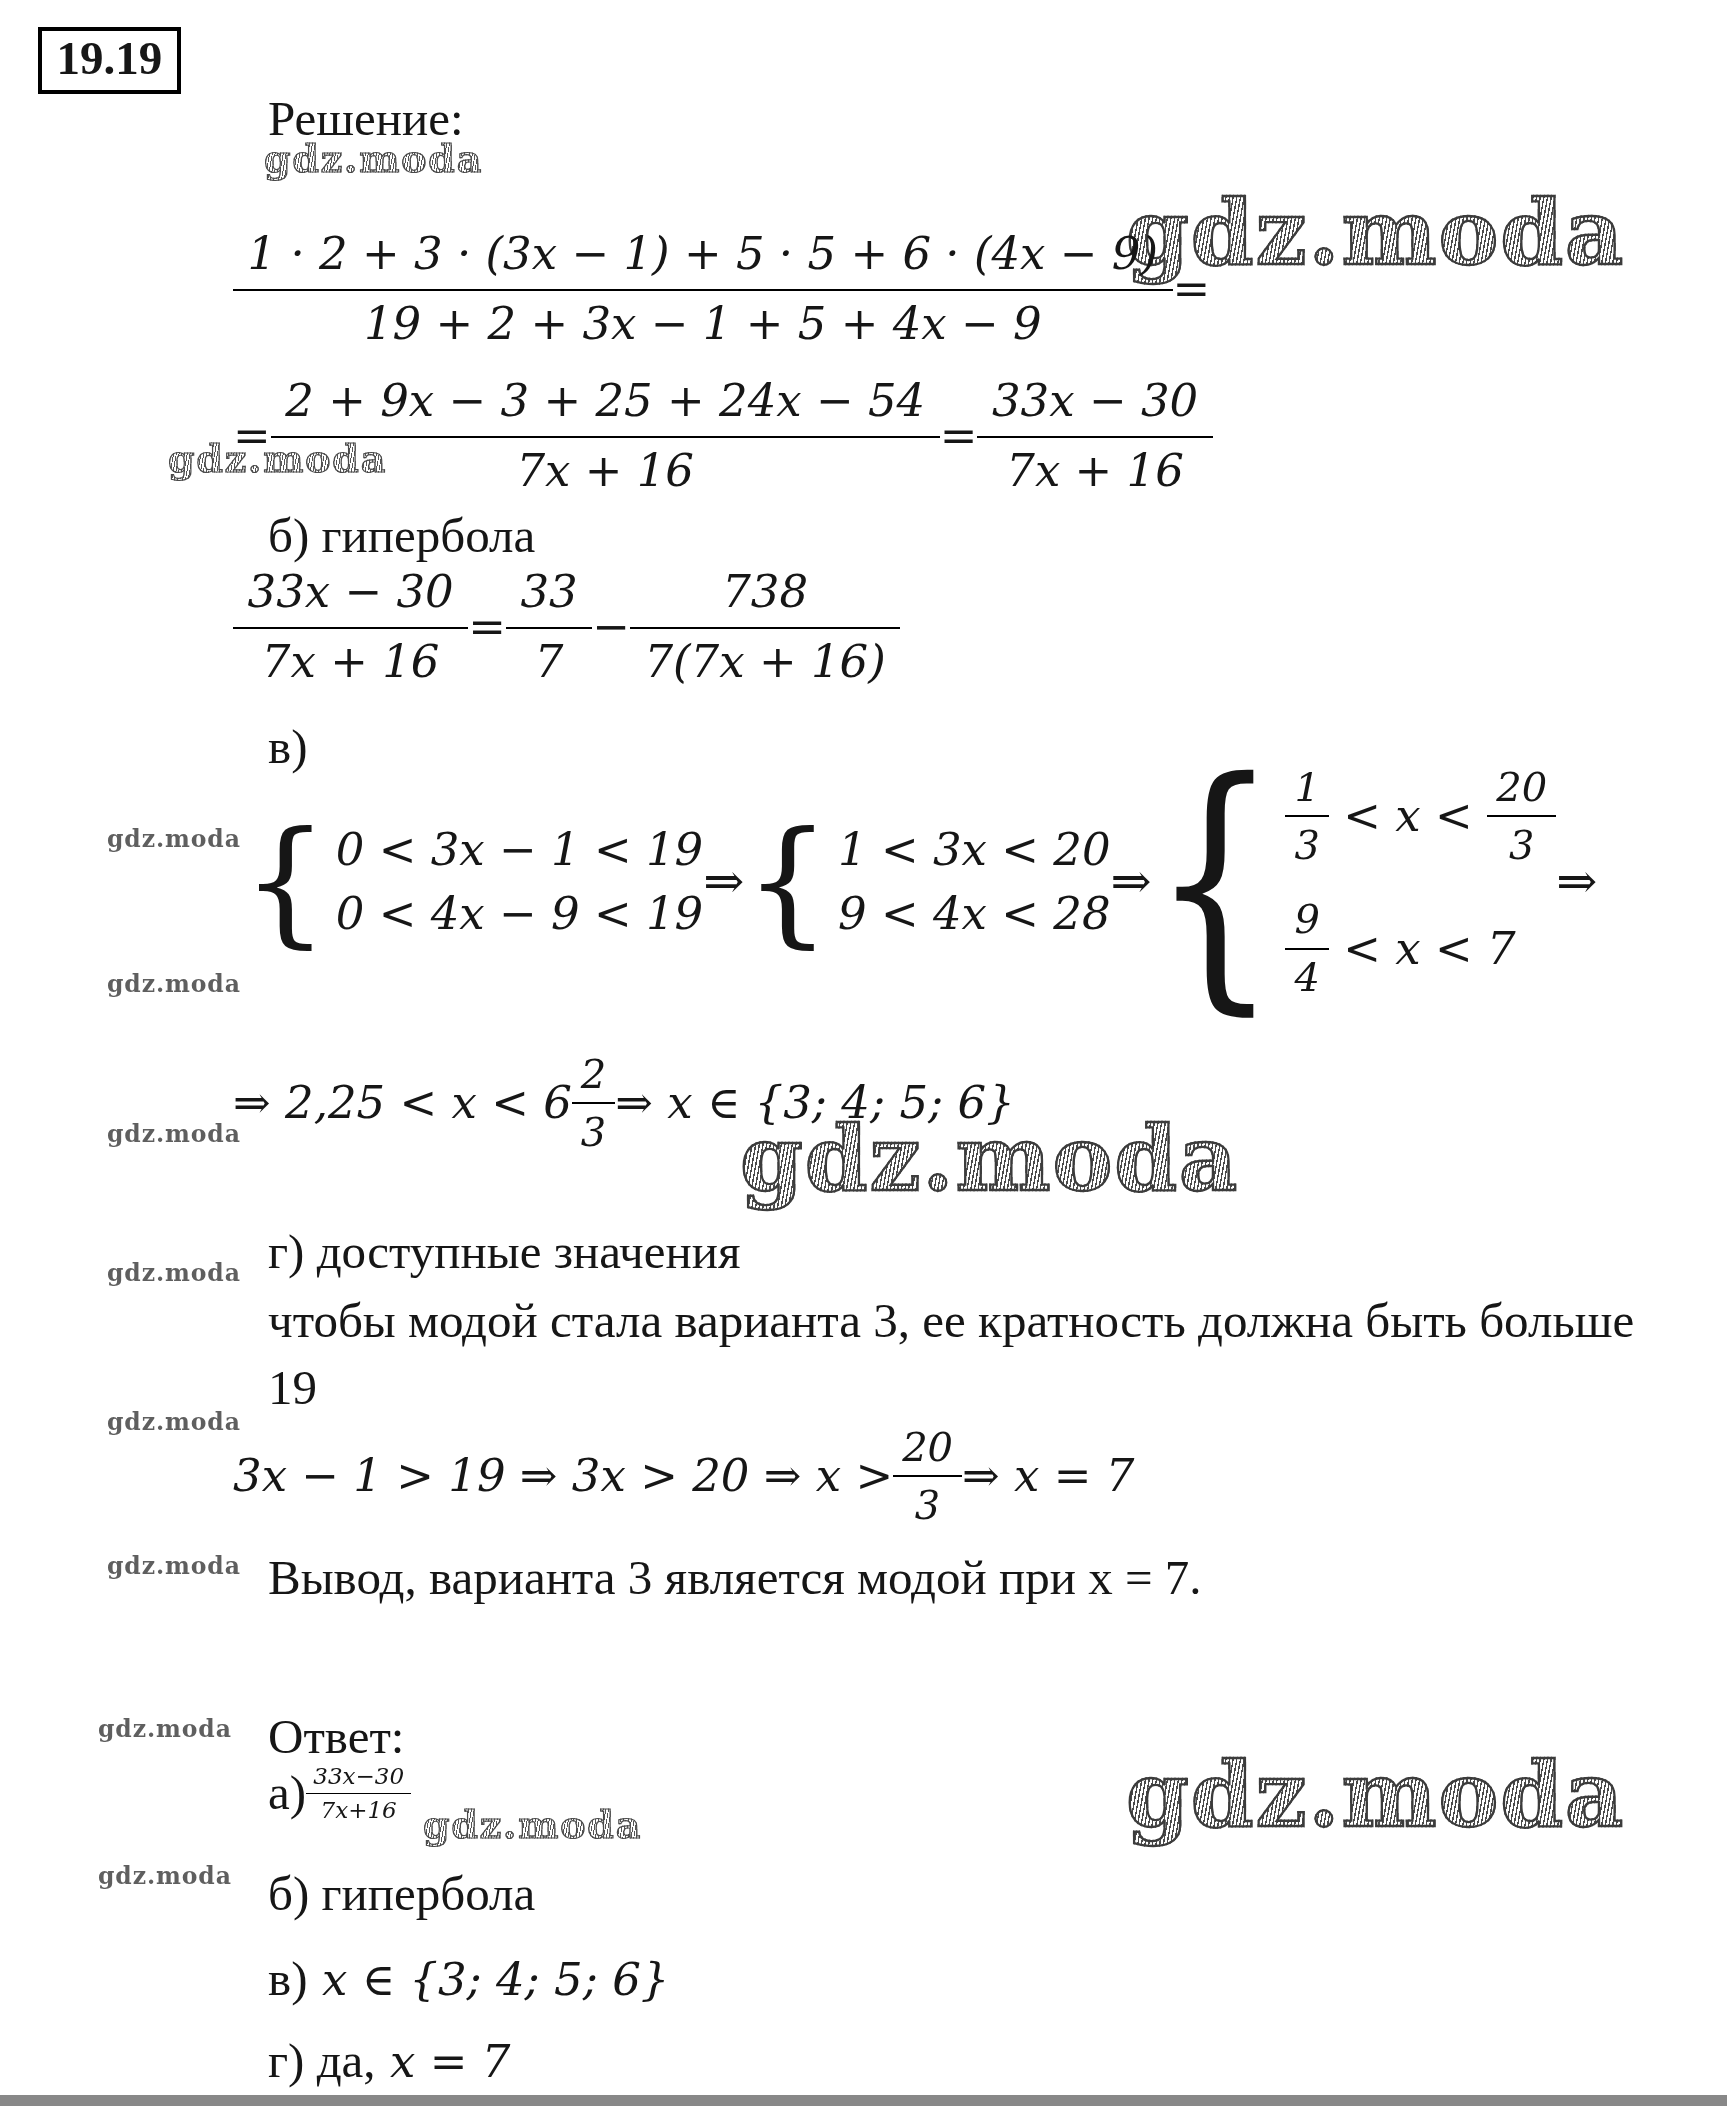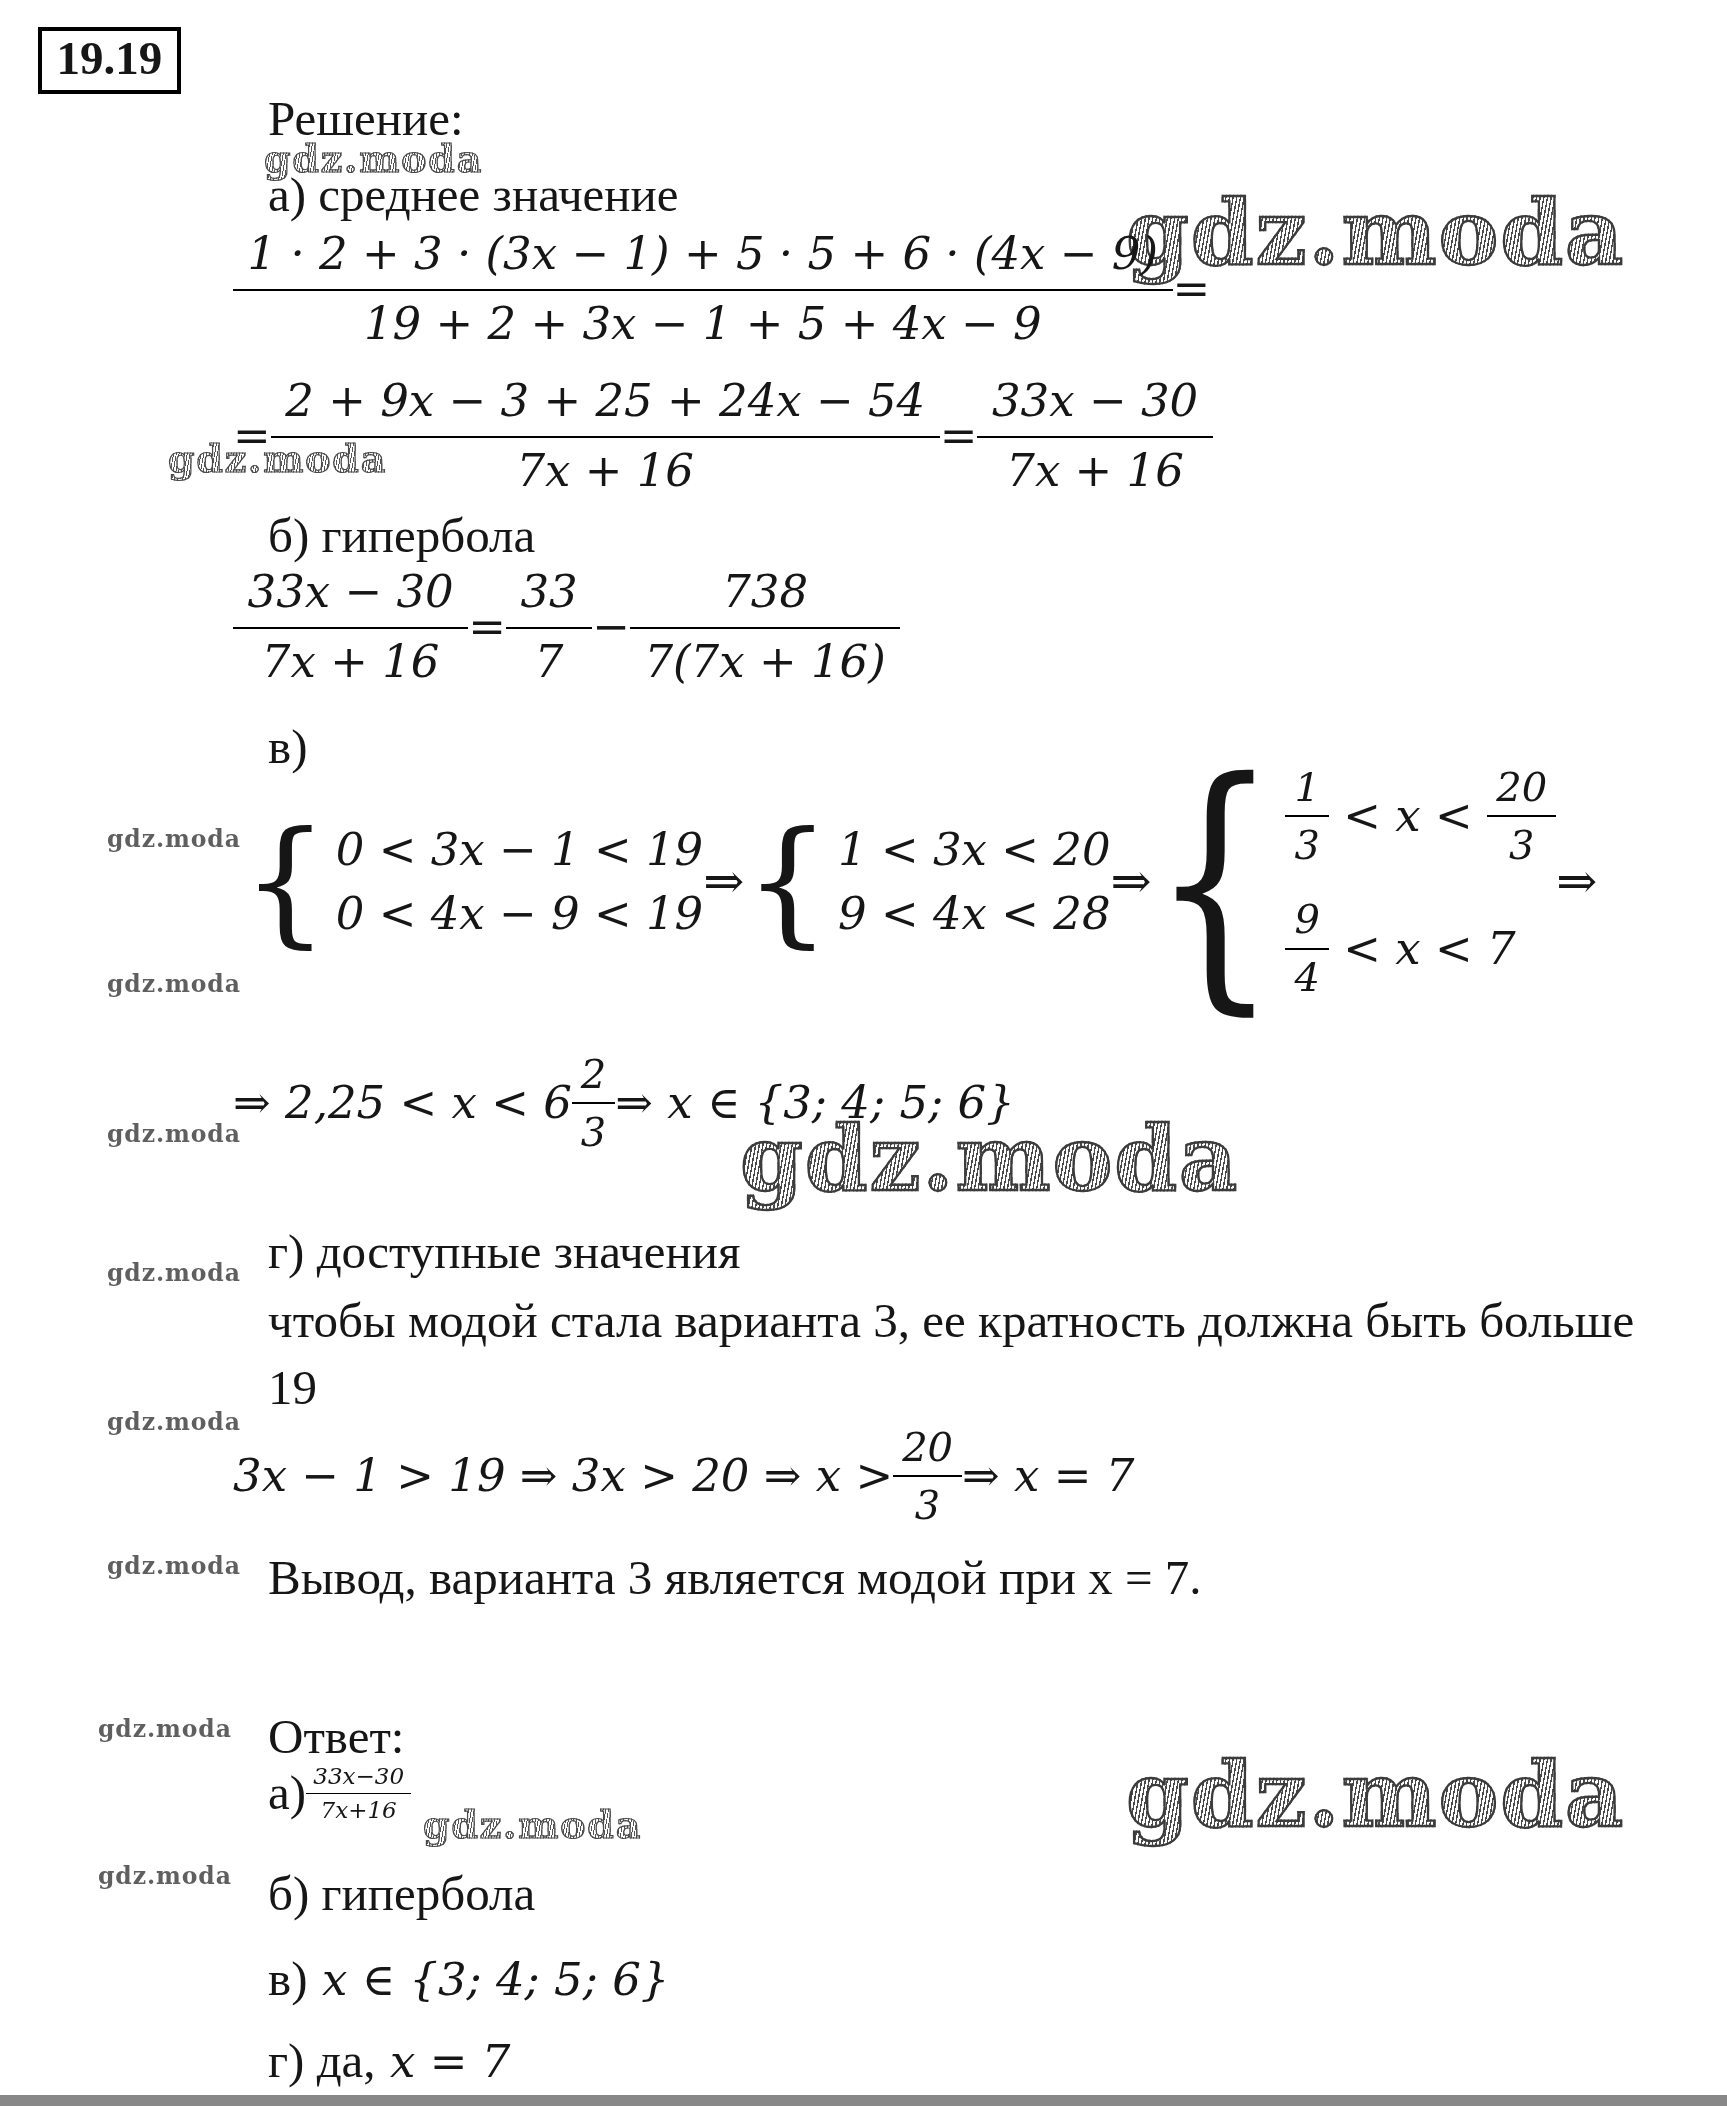--- a/index.html
+++ b/index.html
@@ -136,21 +136,20 @@
   <div class="abs pos-wm-s3 wm wm-small">gdz.moda</div>
   <div class="abs pos-wm-s4 wm wm-small">gdz.moda</div>
   <div class="abs pos-wm-s5 wm wm-small">gdz.moda</div>
   <div class="abs pos-wm-s6 wm wm-small">gdz.moda</div>
   <div class="abs pos-wm-s7 wm wm-small">gdz.moda</div>
   <div class="abs pos-wm-s8 wm wm-small">gdz.moda</div>
   <div class="abs pos-wm-s9 wm wm-small">gdz.moda</div>
 
   <div class="abs pos-heading text">Решение:</div>
 
-  <div class="abs pos-part-a text">а) среднее значение</div>
 
   <div class="abs pos-eq1-line1 mrow">
     <span class="frac math">
       <span class="num">1 · 2 + 3 · (3x − 1) + 5 · 5 + 6 · (4x − 9)</span>
       <span class="den">19 + 2 + 3x − 1 + 5 + 4x − 9</span>
     </span>
     <span class="math">=</span>
   </div>
 
   <div class="abs pos-eq1-line2 mrow">

